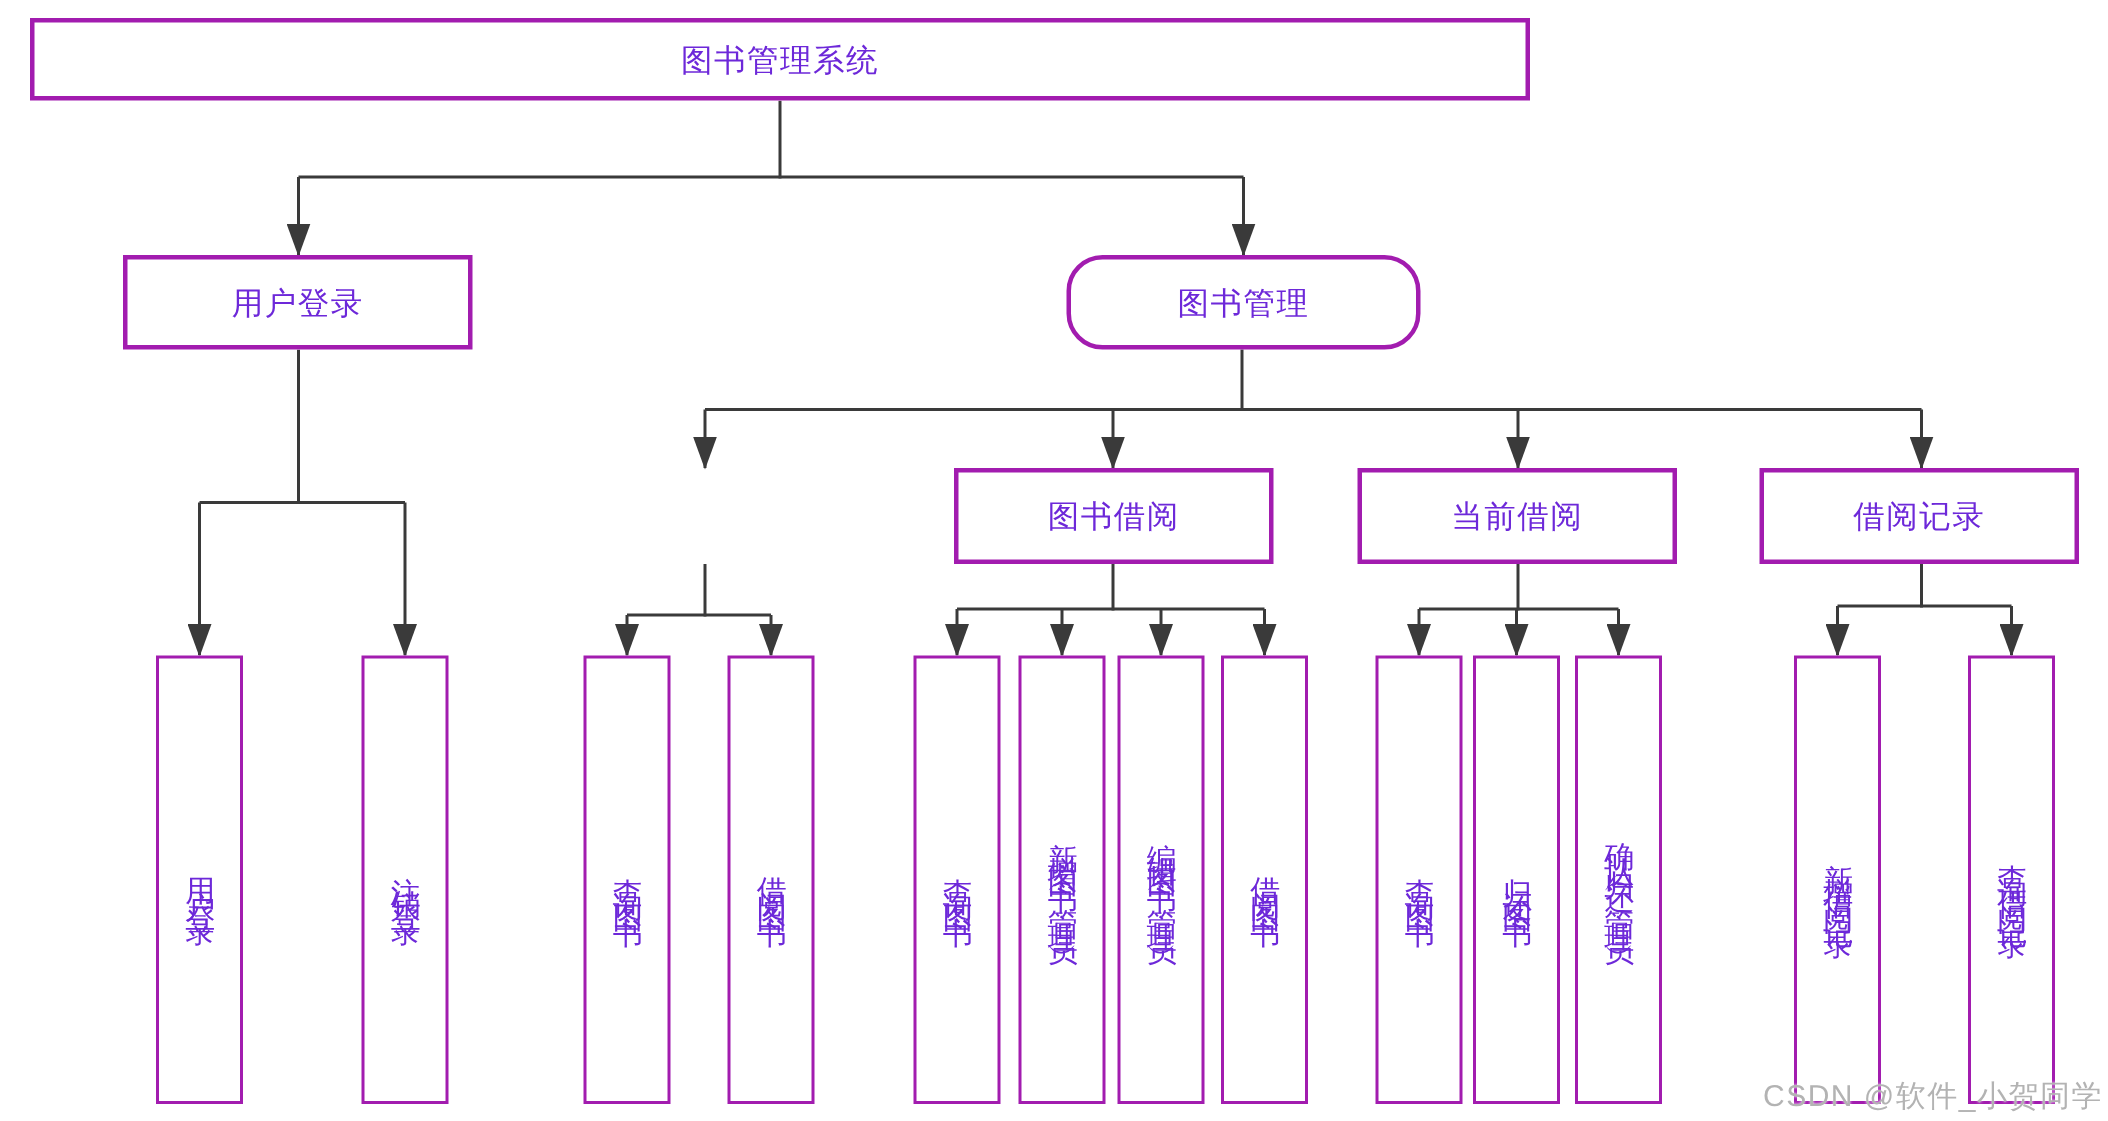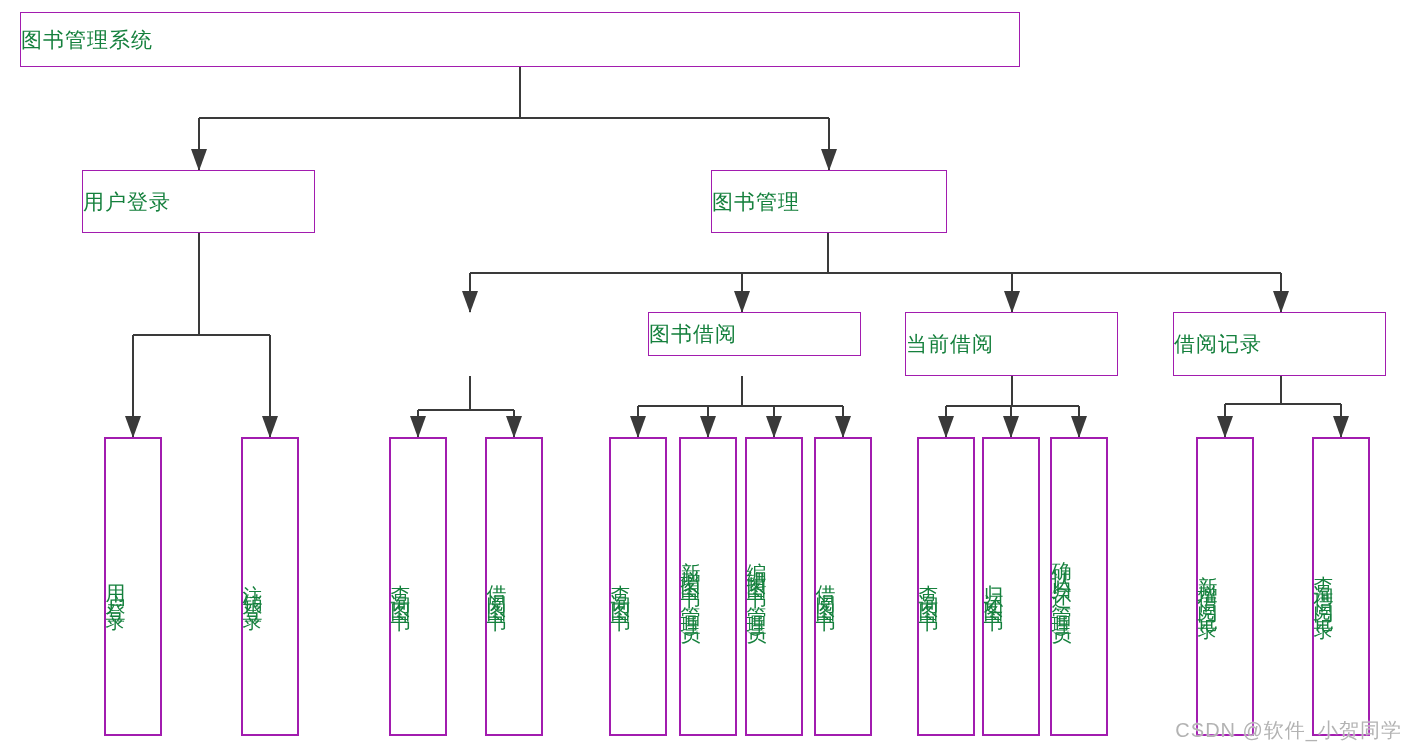--- a/index.html
+++ b/index.html
@@ -19,47 +19,48 @@
   #connectors {
     position: absolute;
     left: 0;
     top: 0;
     width: 1405px;
     height: 747px;
   }
   .node {
     position: absolute;
     box-sizing: border-box;
-    border: 1px solid #a21caf;
+    border: 3px solid #a21caf;
     background: #ffffff;
     display: flex;
     align-items: center;
+    justify-content: center;
     font-size: 21px;
     letter-spacing: 1px;
-    color: #15803d;
+    color: #6d28d9;
   }
   .node.leaf {
     border-width: 2px;
     font-size: 20px;
   }
   .leaf .vtext {
     writing-mode: vertical-rl;
     text-orientation: mixed;
     line-height: 1;
     letter-spacing: 9px;
     white-space: nowrap;
   }
   
   .n-root   { left: 20px;   top: 12px;  width: 1000px; height: 55px; }
   
   .n-l2-a   { left: 82px;   top: 170px; width: 233px;  height: 63px; }
-  .n-l2-b   { left: 711px;  top: 170px; width: 236px;  height: 63px; }
+  .n-l2-b   { left: 711px;  top: 170px; width: 236px;  height: 63px; border-radius: 24px; }
   
   .n-l3-1   { left: 363px;  top: 312px; width: 213px;  height: 64px; }
-  .n-l3-2   { left: 636px;  top: 312px; width: 213px;  height: 44px; margin-left: 12px; }
+  .n-l3-2   { left: 636px;  top: 312px; width: 213px;  height: 64px; }
   .n-l3-3   { left: 905px;  top: 312px; width: 213px;  height: 64px; }
   .n-l3-4   { left: 1173px; top: 312px; width: 213px;  height: 64px; }
   
   .leaf     { top: 437px; width: 58px; height: 299px; }
   .n-a1 { left: 104px; }
   .n-a2 { left: 241px; }
   .n-b1 { left: 389px; }
   .n-b2 { left: 485px; }
   .n-c1 { left: 609px; }
   .n-c2 { left: 679px; }

